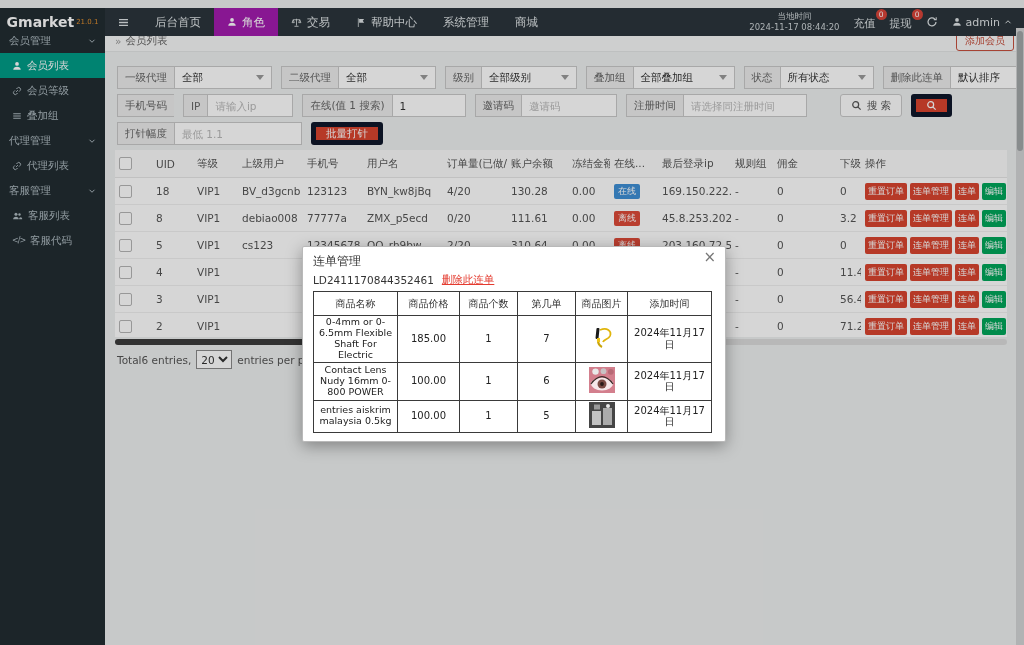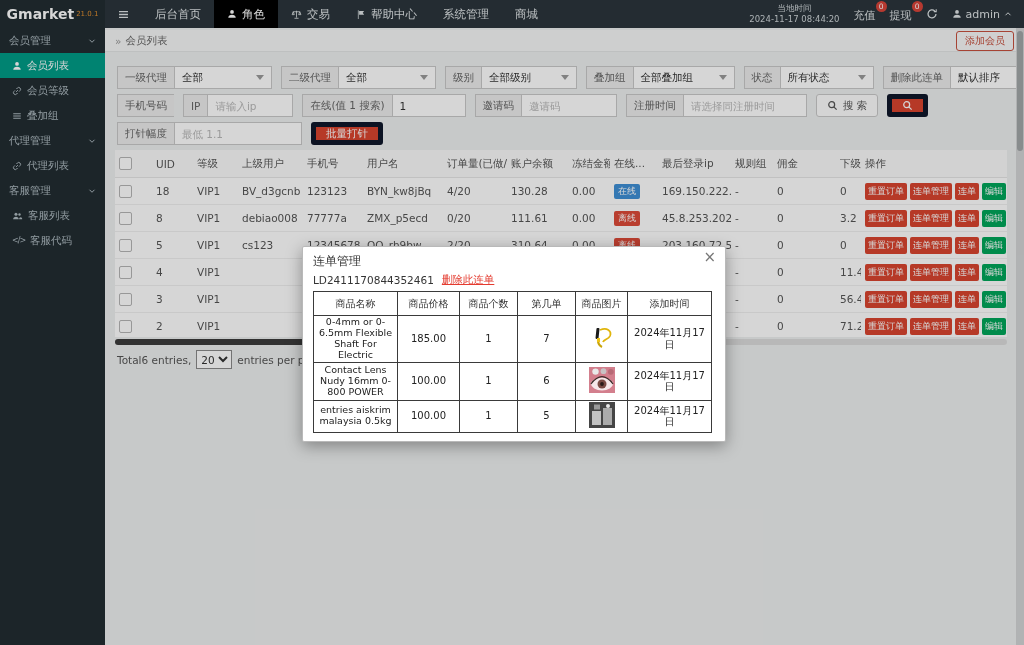--- a/index.html
+++ b/index.html
@@ -1,27 +1,27 @@
 <!DOCTYPE html>
 <html><head>
 <meta charset="utf-8">
 <style>
   html,body{margin:0;padding:0;}
   body{width:1024px;height:645px;position:relative;overflow:hidden;
        font-family:"DejaVu Sans","Liberation Sans",sans-serif;
        background:#eef0f0;-webkit-font-smoothing:antialiased;}
   
-  .navbar{position:absolute;top:0;left:0;right:0;height:28px;background:#2b353c;
+  .navbar{position:absolute;top:8px;left:0;right:0;height:28px;background:#2b353c;
           display:flex;align-items:stretch;color:#dfe4e6;font-size:11.5px;z-index:5;}
   .logo{width:105px;background:#222d32;display:flex;align-items:center;justify-content:center;
         font-weight:bold;font-size:14px;color:#fff;flex:0 0 auto;}
   .logo sup{color:#e08e2e;font-size:7px;margin-left:2px;font-weight:normal;}
   .nav-left{display:flex;align-items:stretch;}
   .nav-item{display:flex;align-items:center;gap:5px;padding:0 13px;cursor:pointer;white-space:nowrap;}
-  .nav-item.active{background:#000000;color:#fff;}
+  .nav-item.active{background:#a21caf;color:#fff;}
   .nav-burger{display:flex;align-items:center;padding:0 12px;cursor:pointer;}
   .nav-right{margin-left:auto;display:flex;align-items:center;gap:14px;padding-right:12px;}
   .nav-time{font-size:8.5px;line-height:1.25;text-align:center;color:#cfd5d8;}
   .nav-badge-item{position:relative;cursor:pointer;font-size:11px;padding-top:2px;}
   .nav-badge{position:absolute;top:-5px;right:-11px;min-width:11px;height:11px;border-radius:6px;
              background:#d9453a;color:#fff;font-size:7.5px;line-height:11px;text-align:center;}
   .nav-admin{display:flex;align-items:center;gap:4px;cursor:pointer;font-size:11px;}
   .icn{display:inline-flex;align-items:center;justify-content:center;line-height:0;}
   
   .sidebar{position:absolute;top:28px;left:0;bottom:0;width:105px;background:#222d32;
@@ -45,21 +45,21 @@
           display:flex;align-items:center;padding:0 7px;white-space:nowrap;}
   .fsel{background:#fff;border:1px solid #c9c9c9;display:flex;align-items:center;
         justify-content:space-between;padding:0 7px;color:#333;cursor:pointer;}
   .caret{width:0;height:0;border-left:4px solid transparent;border-right:4px solid transparent;
          border-top:5px solid #9a9a9a;margin-left:6px;}
   .fin{background:#fff;border:1px solid #c9c9c9;padding:0 7px;color:#333;font-size:10.5px;
        font-family:inherit;outline:none;height:21px;box-sizing:content-box;}
   .fin::placeholder{color:#b9b9b9;}
   .btnc{height:23px;display:inline-flex;align-items:center;gap:5px;padding:0 10px;
         border-radius:3px;font-size:10.5px;cursor:pointer;box-sizing:border-box;}
-  .btn-search{background:#fdfdfd;border:1px solid #c9c9c9;color:#555;}
+  .btn-search{background:#fdfdfd;border:1px solid #c9c9c9;color:#555;margin-left:24px;}
   .btn-red{background:#d9442f;border:5px solid #0f172a;color:#fff;}
   
   .tblwrap{position:absolute;top:122px;left:10px;right:17px;height:187px;background:#fff;overflow:hidden;}
   table.main{width:100%;table-layout:fixed;border-collapse:collapse;font-size:10.5px;color:#555;}
   table.main th{height:27px;text-align:left;padding:0 4px;font-weight:normal;color:#555;
                 background:#fbfbfb;border-bottom:1px solid #e6e6e6;overflow:hidden;white-space:nowrap;}
   table.main td{height:26px;padding:0 4px;border-bottom:1px solid #f0f0f0;
                 overflow:hidden;white-space:nowrap;}
   .cb{display:inline-block;width:11px;height:11px;border:1px solid #b5b5b5;border-radius:2px;
       background:#fff;vertical-align:middle;cursor:pointer;}

